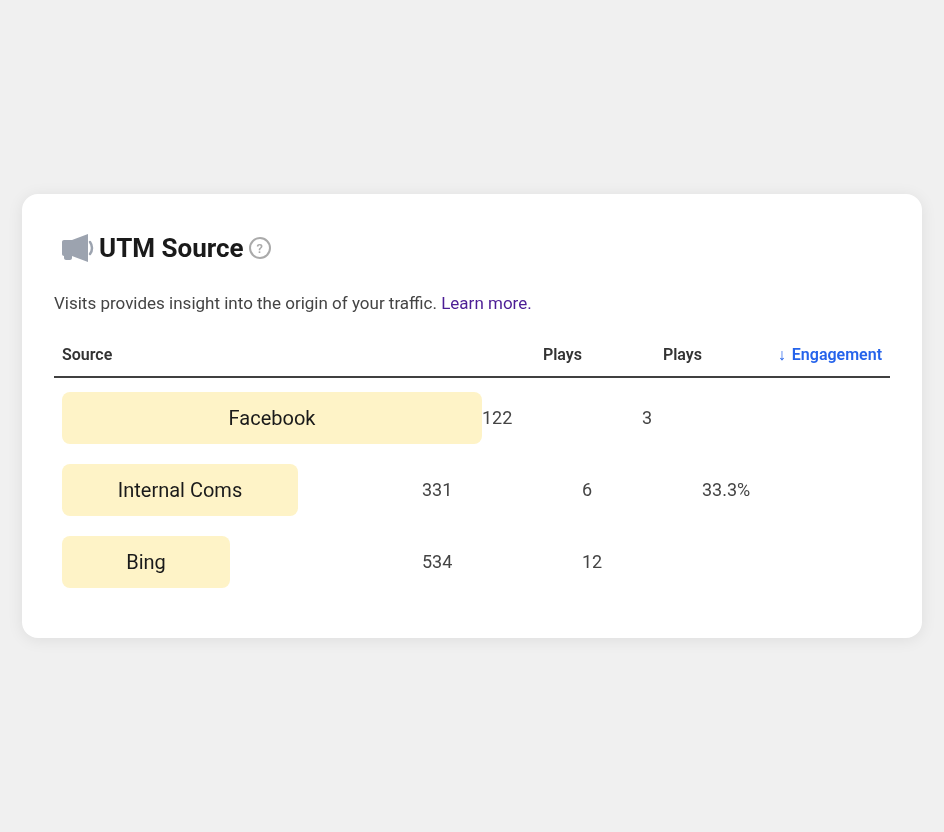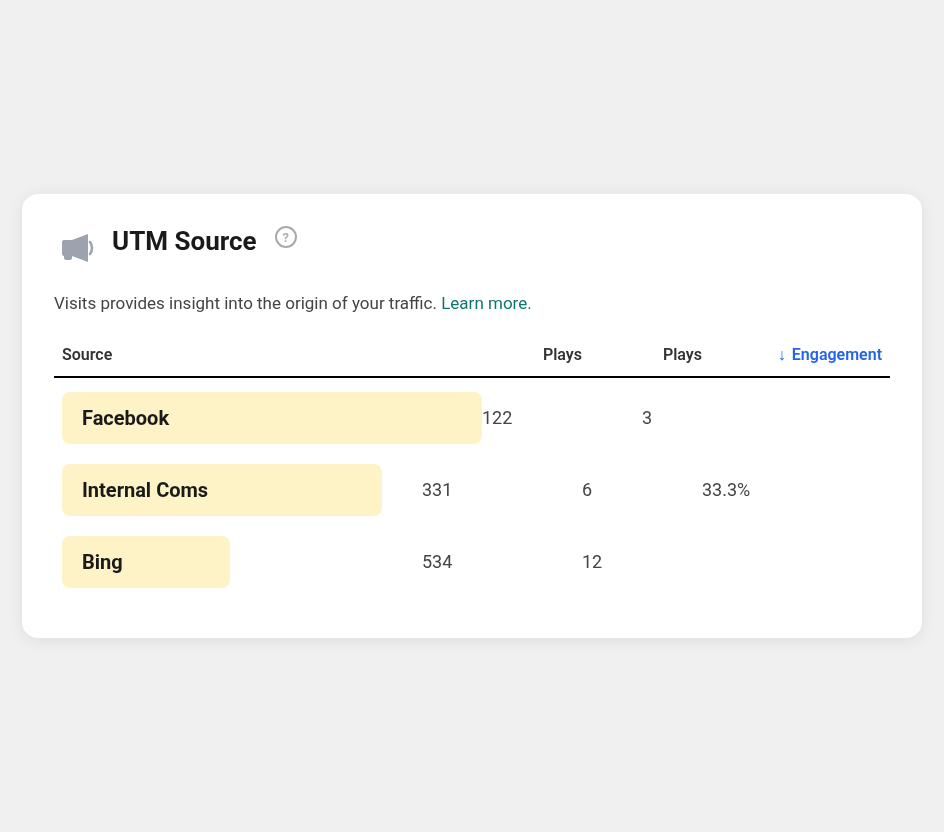--- a/index.html
+++ b/index.html
@@ -21,21 +21,22 @@
       background: #ffffff;
       border-radius: 16px;
       padding: 32px 32px 40px 32px;
       width: 900px;
       max-width: 944px;
       box-shadow: 0 2px 16px rgba(0,0,0,0.08);
     }
 
     .header {
       display: flex;
-      gap: 14px;
+      align-items: center;
+      gap: 1px;
       margin-bottom: 20px;
     }
 
     .megaphone-icon {
       width: 44px;
       height: 44px;
       display: flex;
       align-items: center;
       justify-content: center;
     }
@@ -67,30 +68,30 @@
     }
 
     .description {
       font-size: 17px;
       color: #444444;
       line-height: 1.55;
       margin-bottom: 28px;
     }
 
     .description .learn-more {
-      color: #0f766e;
+      color: #4c1d95;
       text-decoration: none;
       cursor: pointer;
     }
 
     .table-header {
       display: grid;
       grid-template-columns: 1fr 160px 120px 180px;
       padding: 0 8px 12px 8px;
-      border-bottom: 2px solid #000000;
+      border-bottom: 2px solid #404040;
     }
 
     .col-header {
       font-size: 16px;
       font-weight: 600;
       color: #333333;
     }
 
     .col-header.engagement {
       color: #2563eb;
@@ -125,36 +126,37 @@
 
     .source-cell {
       display: flex;
       align-items: center;
     }
 
     .source-bar {
       border-radius: 8px;
       padding: 14px 20px;
       font-size: 20px;
-      font-weight: 700;
+      font-weight: 400;
       color: #1a1a1a;
       background: #fef3c7;
       display: inline-block;
+      text-align: center;
     }
 
     .visits-cell,
     .plays-cell,
     .engagement-cell {
       text-align: left;
       font-size: 18px;
       color: #444444;
     }
 
     .row-facebook .source-bar { width: 420px; }
-    .row-internal .source-bar { width: 320px; }
+    .row-internal .source-bar { width: 236px; }
     .row-bing .source-bar { width: 168px; }
   </style>
 </head>
 <body>
 
 <div class="card">
 
   <div class="header">
     <div class="megaphone-icon">
       <svg viewBox="0 0 40 40" fill="none" xmlns="http://www.w3.org/2000/svg">

